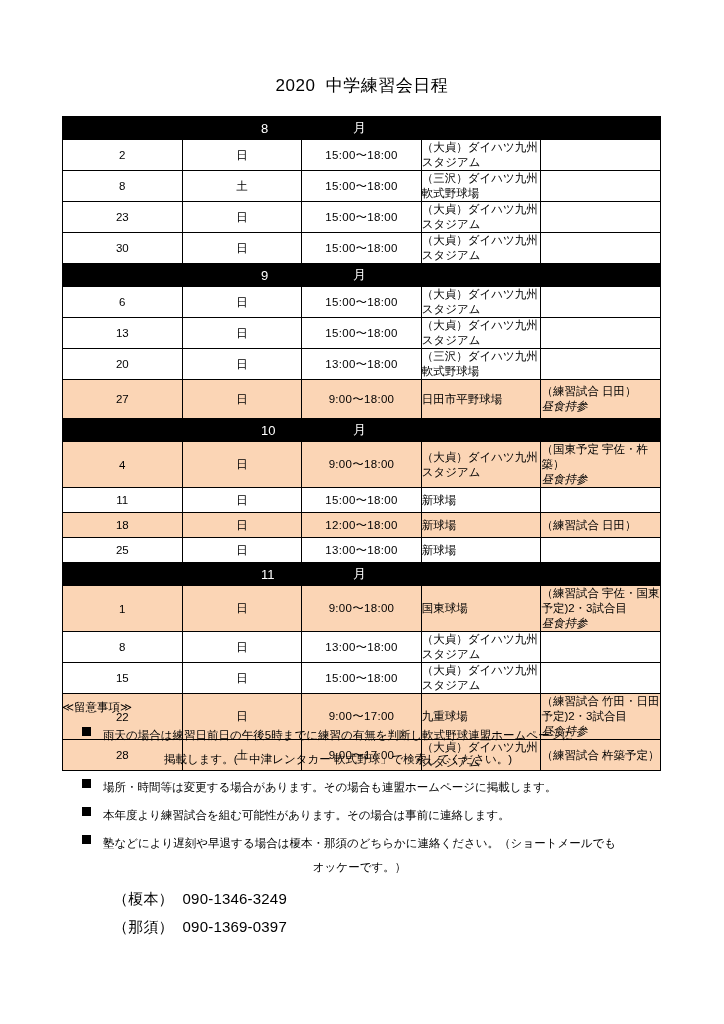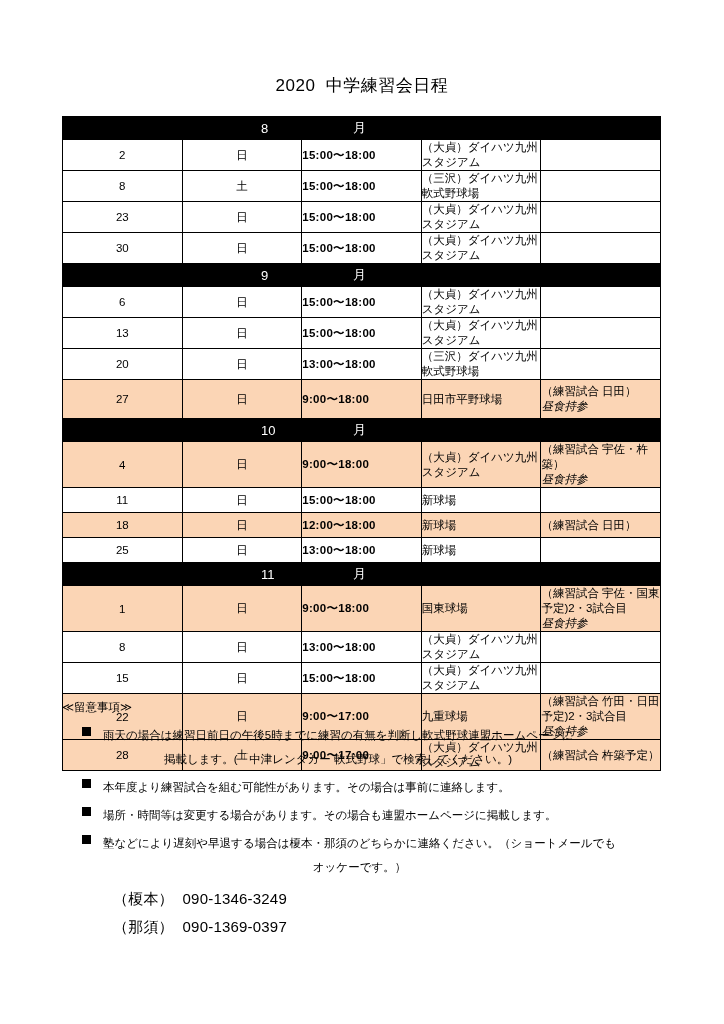--- a/index.html
+++ b/index.html
@@ -45,21 +45,21 @@
   .schedule td {
     border: 1px solid #000000;
     padding: 0;
     font-size: 11.5px;
     height: 24px;
     vertical-align: middle;
     background: #ffffff;
   }
   .c-day    { width: 43px;  text-align: center; }
   .c-dow    { width: 35px;  text-align: center; }
-  .c-time   { width: 130px; text-align: left; letter-spacing: 0.3px; font-weight: bold; }
+  .c-time   { width: 130px; text-align: center; letter-spacing: 0.3px; }
   .c-venue  { width: 170px; text-align: left;   padding-left: 3px; }
   .c-note   { width: 221px; text-align: left;   padding-left: 3px; }
 
   .month-row td {
     background: #000000;
     color: #ffffff;
     height: 22px;
     border: 1px solid #000000;
     padding: 0;
   }
@@ -219,21 +219,21 @@
               <span class="month-num">10</span>
               <span class="month-kanji">月</span>
             </div>
           </td>
         </tr>
         <tr class="hl tall">
           <td class="c-day">4</td>
           <td class="c-dow">日</td>
           <td class="c-time">9:00〜18:00</td>
           <td class="c-venue">（大貞）ダイハツ九州スタジアム</td>
-          <td class="c-note"><span>（練習試合  宇佐・杵築）</span><span class="note-line2">昼食持参</span></td>
+          <td class="c-note"><span>（国東予定  宇佐・杵築）</span><span class="note-line2">昼食持参</span></td>
         </tr>
         <tr>
           <td class="c-day">11</td>
           <td class="c-dow">日</td>
           <td class="c-time">15:00〜18:00</td>
           <td class="c-venue">新球場</td>
           <td class="c-note"><span></span></td>
         </tr>
         <tr class="hl">
           <td class="c-day">18</td>
@@ -297,25 +297,25 @@
 
   <div class="notes">
     <div class="notes-heading">≪留意事項≫</div>
     <div id="notes-list">
         <div class="note-item">
           <span class="bullet"></span>
           <div class="note-text"><span>雨天の場合は練習日前日の午後5時までに練習の有無を判断し軟式野球連盟ホームページに</span><span class="l2">掲載します。(「中津レンタカー  軟式野球」で検索してください。)</span></div>
         </div>
         <div class="note-item">
           <span class="bullet"></span>
-          <div class="note-text"><span>本年度より練習試合を組む可能性があります。その場合は事前に連絡します。</span></div>
+          <div class="note-text"><span>場所・時間等は変更する場合があります。その場合も連盟ホームページに掲載します。</span></div>
         </div>
         <div class="note-item">
           <span class="bullet"></span>
-          <div class="note-text"><span>場所・時間等は変更する場合があります。その場合も連盟ホームページに掲載します。</span></div>
+          <div class="note-text"><span>本年度より練習試合を組む可能性があります。その場合は事前に連絡します。</span></div>
         </div>
         <div class="note-item">
           <span class="bullet"></span>
           <div class="note-text"><span>塾などにより遅刻や早退する場合は榎本・那須のどちらかに連絡ください。（ショートメールでも</span><span class="l2">オッケーです。）</span></div>
         </div>
       </div>
     <div class="contacts" id="contacts-list">
         <div class="contact-line"><span>（榎本）</span>  <span>090-1346-3249</span></div>
         <div class="contact-line"><span>（那須）</span>  <span>090-1369-0397</span></div>
       </div>

